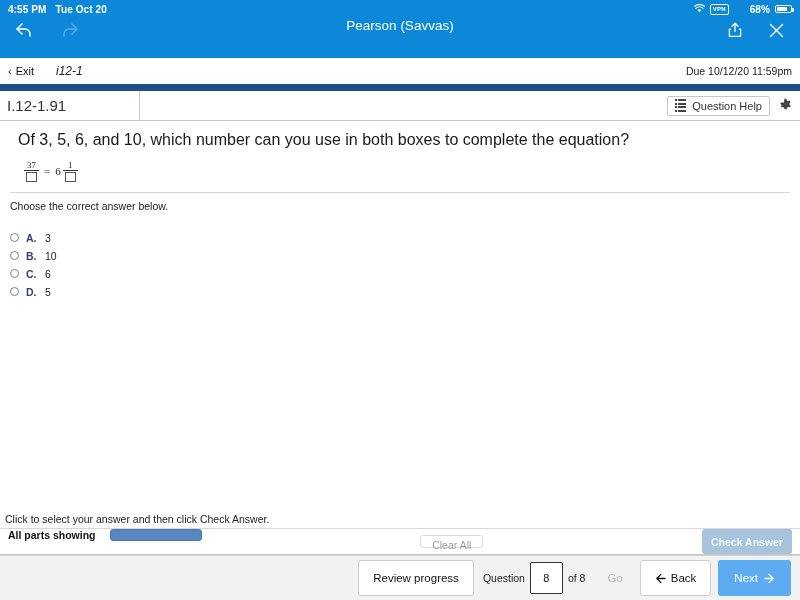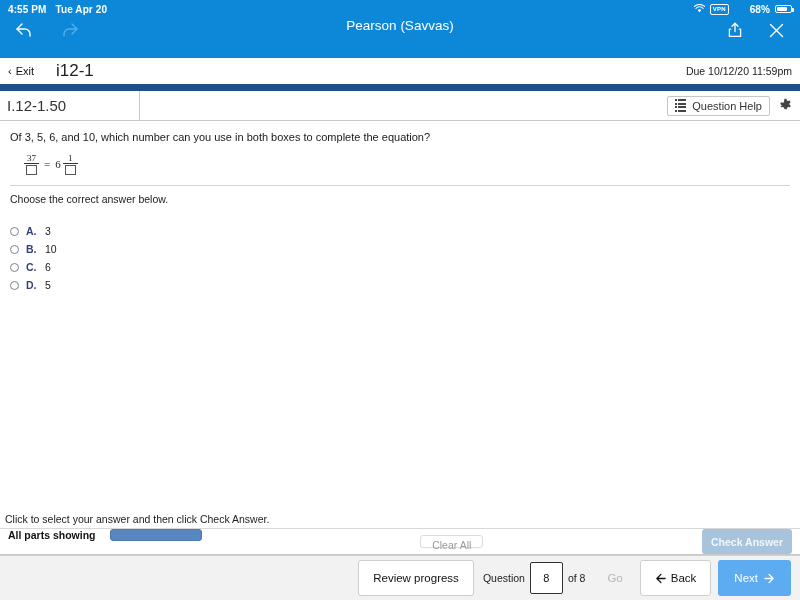--- a/index.html
+++ b/index.html
@@ -50,21 +50,21 @@
   }
   .appbar-right { margin-left: auto; display: flex; align-items: center; gap: 17px; z-index: 2; }
 
   
   .exitbar {
     height: 26px; background: #ffffff; display: flex; align-items: center;
     padding: 0 8px; font-size: 11px; color: #1a1a1a;
   }
   .exit-link { display: flex; align-items: center; gap: 4px; font-size: 11px; color: #111; }
   .exit-chev { font-size: 11px; line-height: 1; }
-  .assign-id { margin-left: 22px; font-size: 17px; color: #222; }
+  .assign-id { margin-left: 22px; font-size: 12px; color: #222; font-style: italic; }
   .due { margin-left: auto; font-size: 10.5px; color: #222; }
 
   .navystrip { height: 7px; background: linear-gradient(#1c4f8e, #214f83); }
 
   
   .qbar {
     height: 30px; background: #ffffff; display: flex; align-items: stretch;
     border-bottom: 1px solid #c9c9c9;
   }
   .qnum {
@@ -78,21 +78,21 @@
     height: 20px; padding: 0 7px; font-size: 11px; color: #333;
   }
   .listicon { display:flex; flex-direction:column; gap:1.5px; }
   .listicon i { display:flex; align-items:center; gap:1.5px; }
   .listicon i::before { content:""; width:2px; height:2px; background:#444; }
   .listicon i::after { content:""; width:8px; height:2px; background:#444; }
   .gear { width: 15px; height: 15px; }
 
   
   .content { position: relative; height: 383px; background: #ffffff; padding: 9px 10px 0 10px; }
-  .qtext { font-size: 11px; color: #1a1a1a; line-height: 1.3; }
+  .qtext { font-size: 16px; color: #1a1a1a; line-height: 1.3; margin-left: 8px; }
 
   .mathrow { margin: 9px 0 0 14px; display: flex; align-items: center; font-family: "Liberation Serif", serif; }
   .frac { display: inline-flex; flex-direction: column; align-items: center; }
   .frac .num { font-size: 9px; line-height: 10px; color: #222; }
   .frac .bar { width: 100%; min-width: 15px; height: 1px; background: #333; }
   .frac .den { line-height: 11px; padding-top: 1px; }
   .emptybox { display: block; width: 11px; height: 10px; border: 1px solid #555; }
   .eqsign { margin: 0 5px; font-size: 11px; color: #222; }
   .whole { font-size: 11px; color: #222; margin-right: 2px; }
 
@@ -165,21 +165,21 @@
     display: flex; align-items: center; gap: 6px;
   }
 </style>
 </head>
 <body>
 
 <div class="app">
 
   <div class="statusbar">
     <span class="sb-time">4:55 PM</span>
-    <span class="sb-date">Tue Apr 20</span>
+    <span class="sb-date">Tue Oct 20</span>
     <span class="sb-right">
       <span>
         <svg width="11" height="9" viewBox="0 0 11 9">
             <path d="M5.5 8.2 3.6 6.1a2.8 2.8 0 0 1 3.8 0Z" fill="#fff"></path>
             <path d="M1.9 4.3a5.3 5.3 0 0 1 7.2 0" stroke="#fff" stroke-width="1.1" fill="none" stroke-linecap="round"></path>
             <path d="M.4 2.4a7.6 7.6 0 0 1 10.2 0" stroke="#fff" stroke-width="1.1" fill="none" stroke-linecap="round"></path>
           </svg>
       </span>
       <span class="vpn-badge">VPN</span>
       <span class="batt-pct">68%</span>
@@ -226,21 +226,21 @@
       <span class="exit-chev">‹</span>
       <span>Exit</span>
     </span>
     <span class="assign-id">i12-1</span>
     <span class="due">Due 10/12/20 11:59pm</span>
   </div>
 
   <div class="navystrip"></div>
 
   <div class="qbar">
-    <div class="qnum">I.12-1.50</div>
+    <div class="qnum">I.12-1.91</div>
     <div class="qbar-right">
       <button class="qhelp">
         <span class="listicon">
             <i></i>
             <i></i>
             <i></i>
             <i></i>
           </span>
         <span>Question Help</span>
       </button>

